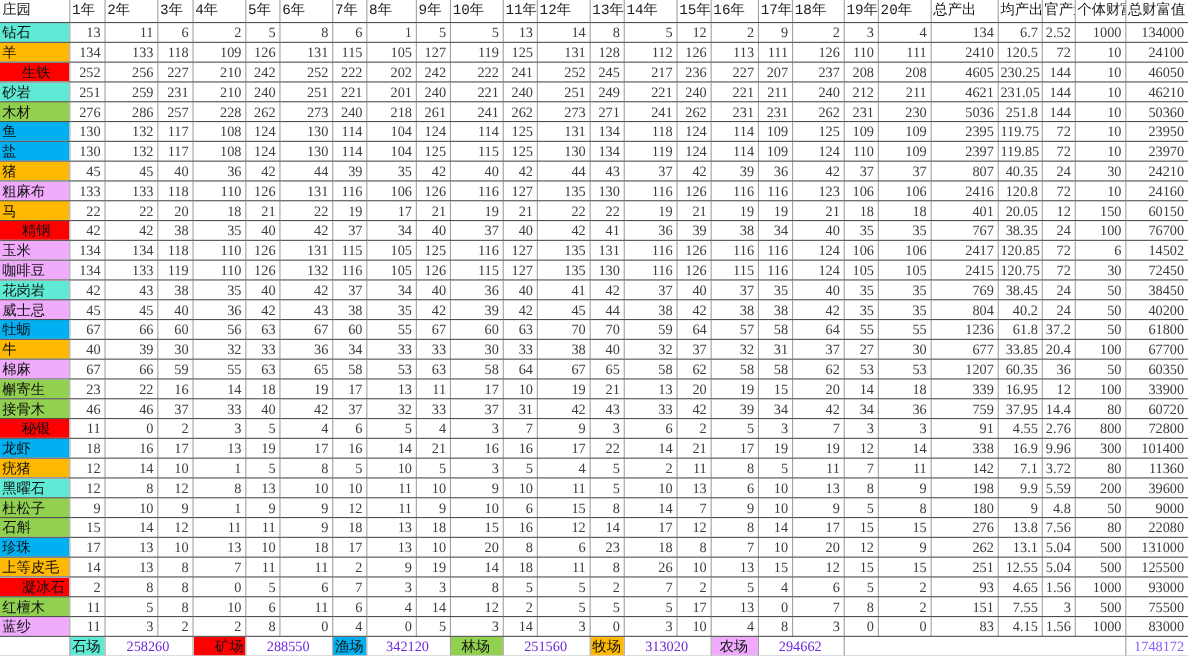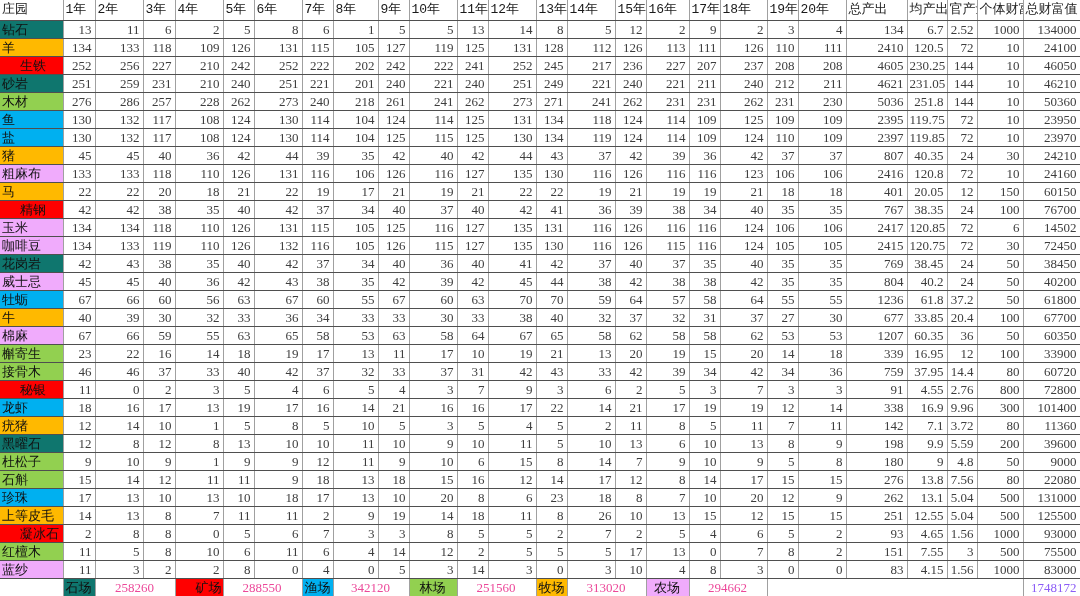--- a/index.html
+++ b/index.html
@@ -7,24 +7,24 @@
        font-family:"Liberation Serif","DejaVu Serif",serif;}
   table{border-collapse:collapse;table-layout:fixed;width:1080px;}
   th,td{box-sizing:border-box;height:18px;padding:0 3px 0 2px;font-size:13px;
         font-weight:normal;overflow:hidden;white-space:nowrap;
         border-right:1px solid #a0a0a0;border-bottom:1px solid #4f4f4f;
         line-height:17px;}
   thead tr{height:20px;}
   th{text-align:left;color:#1a1a1a;font-family:Liberation Mono, monospace;}
   td.num{text-align:right;color:#3d3d3d;}
   td.lbl{text-align:left;color:#111;}
-  td.sum-val{text-align:center;color:#ec4899;}
+  td.sum-val{text-align:center;color:#6d28d9;}
   td.sum-lbl{text-align:center;color:#111;}
   td.grand{text-align:right;color:#8b5cf6;}
-  .c-gray{background:#0f766e;}
+  .c-gray{background:#5eead4;}
   .c-orange{background:#FFB900;}
   .c-red{background:#FF0000;padding-left:20px;}
   .c-green{background:#92D050;}
   .c-blue{background:#00B0F0;}
   .c-yellow{background:#f0abfc;}
   .c-none{background:#FFFFFF;}
 </style>
 </head>
 <body>
 

